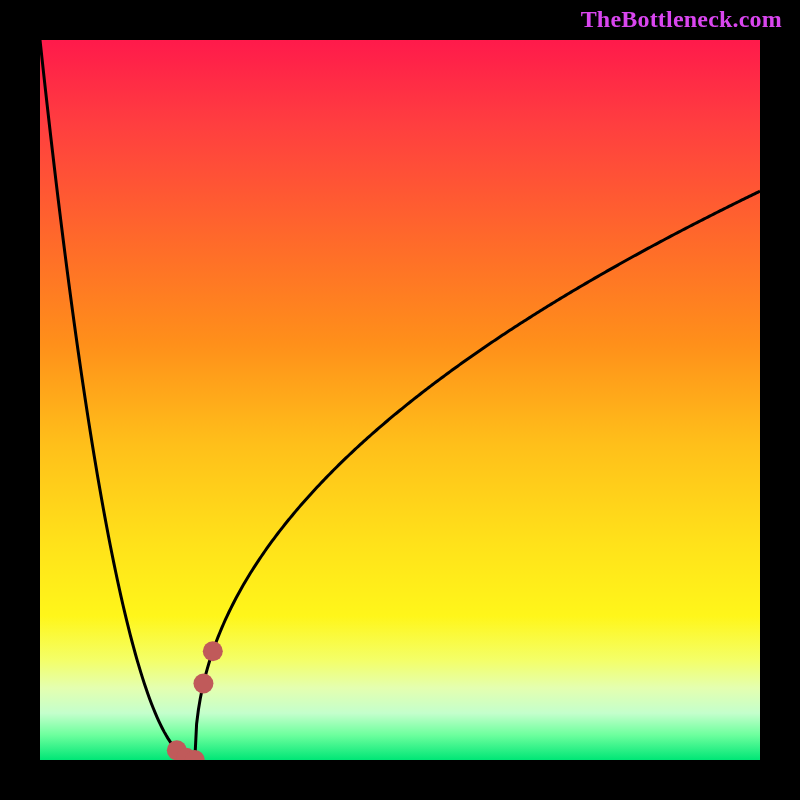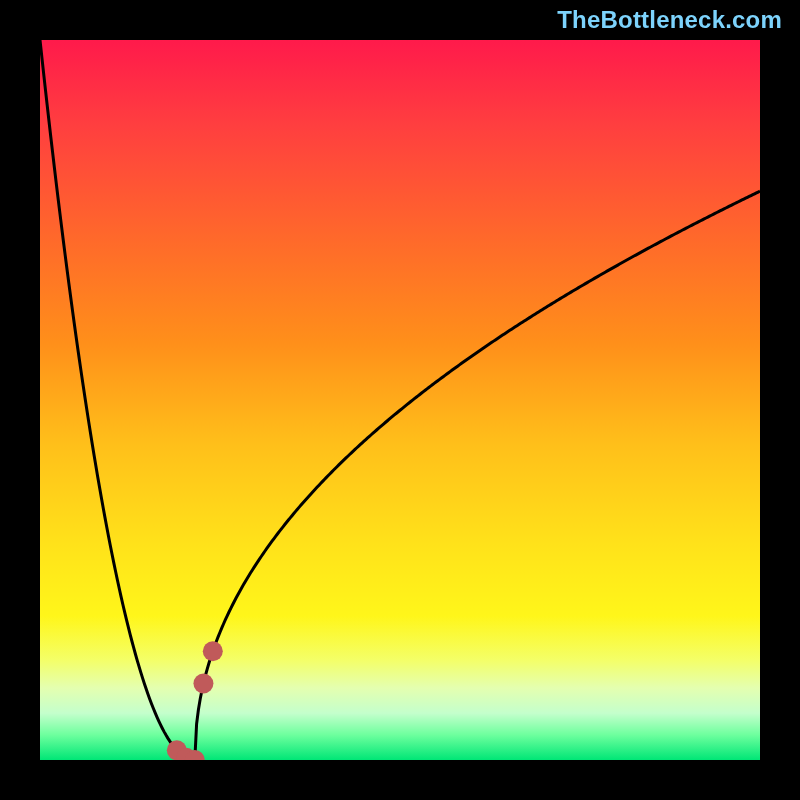--- a/index.html
+++ b/index.html
@@ -15,24 +15,24 @@
     left: 0;
     top: 0;
     width: 800px;
     height: 800px;
     background: #000;
   }
   .watermark {
     position: absolute;
     top: 6px;
     right: 18px;
-    font-family: Liberation Sans, sans-serif;
+    font-family: Liberation Serif, serif;
     font-size: 24px;
     font-weight: 600;
-    color: #7dd3fc;
+    color: #d946ef;
     letter-spacing: 0.2px;
   }
   svg {
     position: absolute;
     left: 0;
     top: 0;
   }
 </style>
 </head>
 <body>

